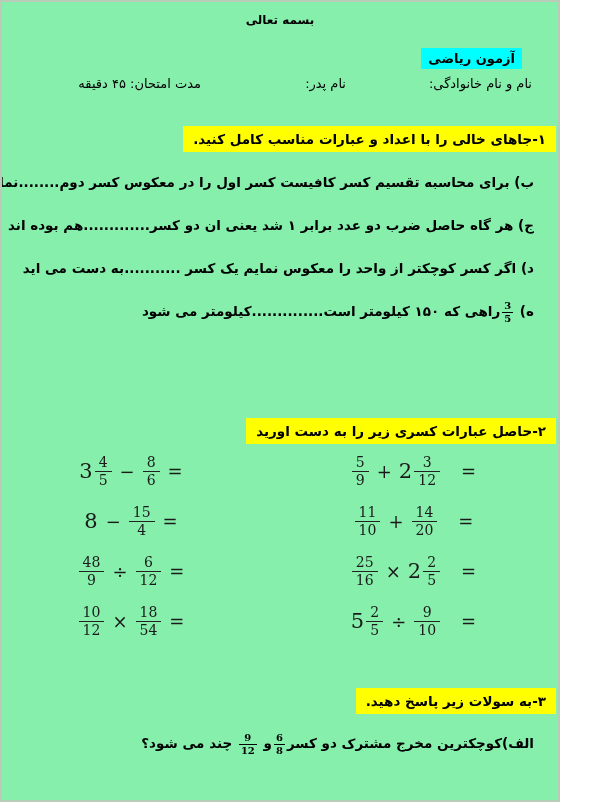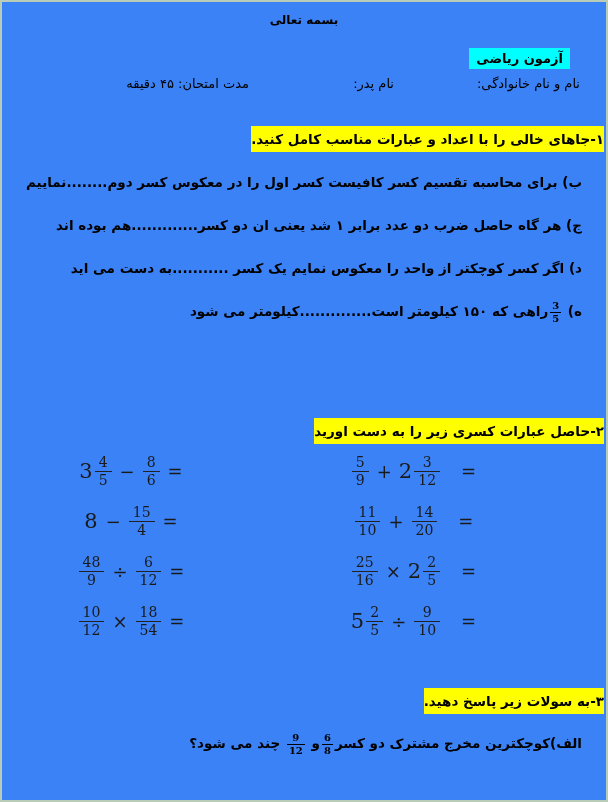--- a/index.html
+++ b/index.html
@@ -5,23 +5,23 @@
   :root{
     --cyan:#00ffff;
     --yellow:#ffff00;
     --red:#ff0000;
     --border:#b8ccb8;
   }
   *{margin:0;padding:0;box-sizing:border-box;}
   html,body{background:#fff;}
   .page{
     position:relative;
-    width:608px;height:802px;
+    width:560px;height:802px;
     border:2px solid var(--border);
-    background:#3b82f6;
+    background:#86efac;
     font-family:"DejaVu Sans",sans-serif;
     color:#000;
     overflow:hidden;
   }
   .bismillah{
     position:absolute;top:11px;left:0;right:0;
     text-align:center;font-weight:bold;font-size:12px;
     direction:rtl;
   }
   .badge{
@@ -35,21 +35,21 @@
     position:absolute;top:74px;
     font-weight:normal;font-size:13px;direction:rtl;white-space:nowrap;
   }
   .info-name{right:26px;}
   .info-father{right:212px;}
   .info-duration{right:357px;}
   .qheader{
     position:absolute;right:2px;
     background:var(--yellow);color:#000;
     font-weight:bold;font-size:13.5px;
-    padding:5px 0;direction:rtl;white-space:nowrap;
+    padding:5px 10px;direction:rtl;white-space:nowrap;
   }
   .q1h{top:124px;}
   .q2h{top:416px;}
   .q3h{top:686px;}
   .items{
     position:absolute;right:24px;
     direction:rtl;text-align:right;
     font-weight:bold;font-size:13.5px;
   }
   .q1-items{top:167px;}

